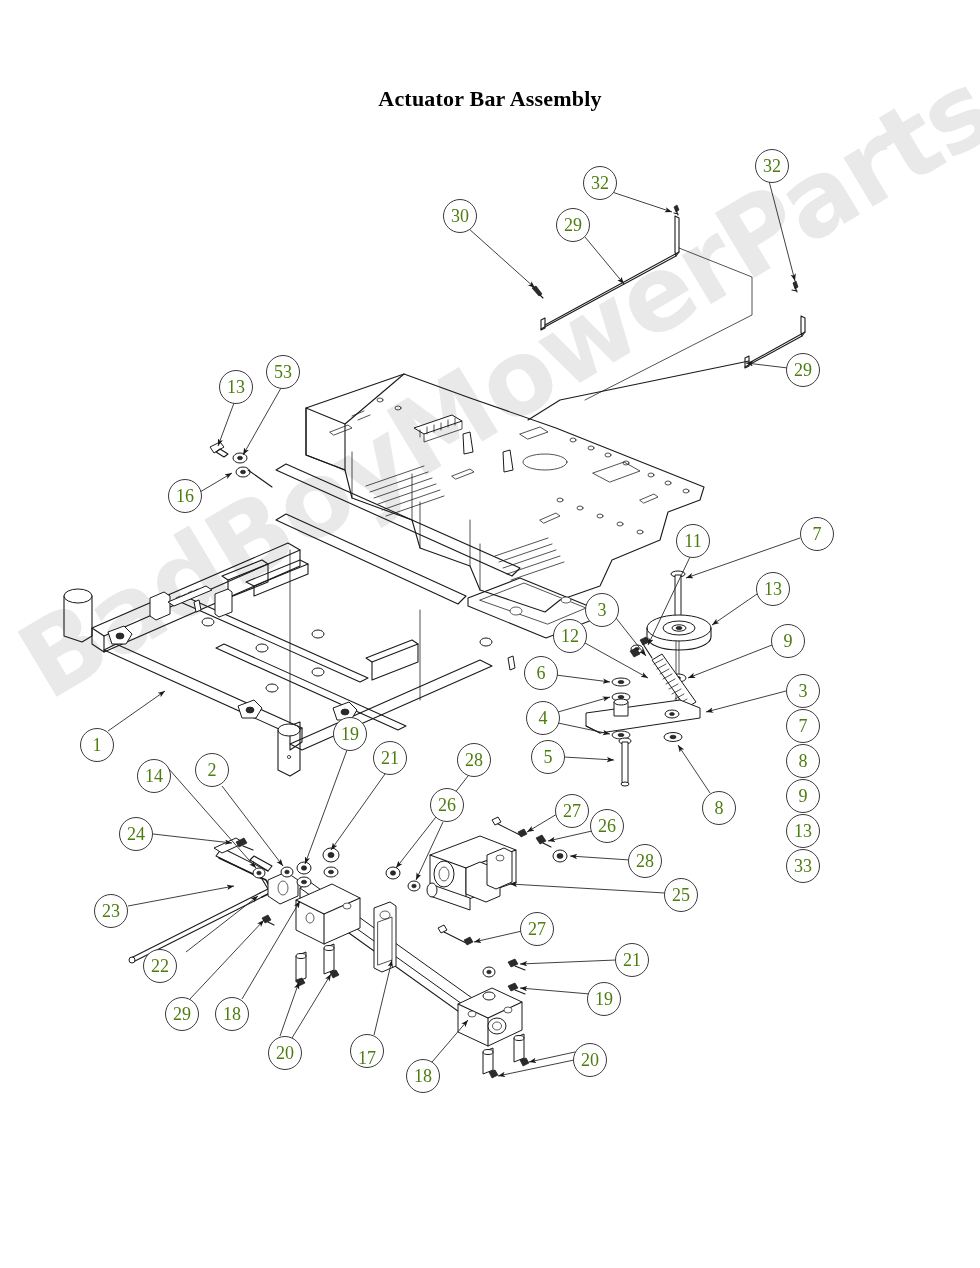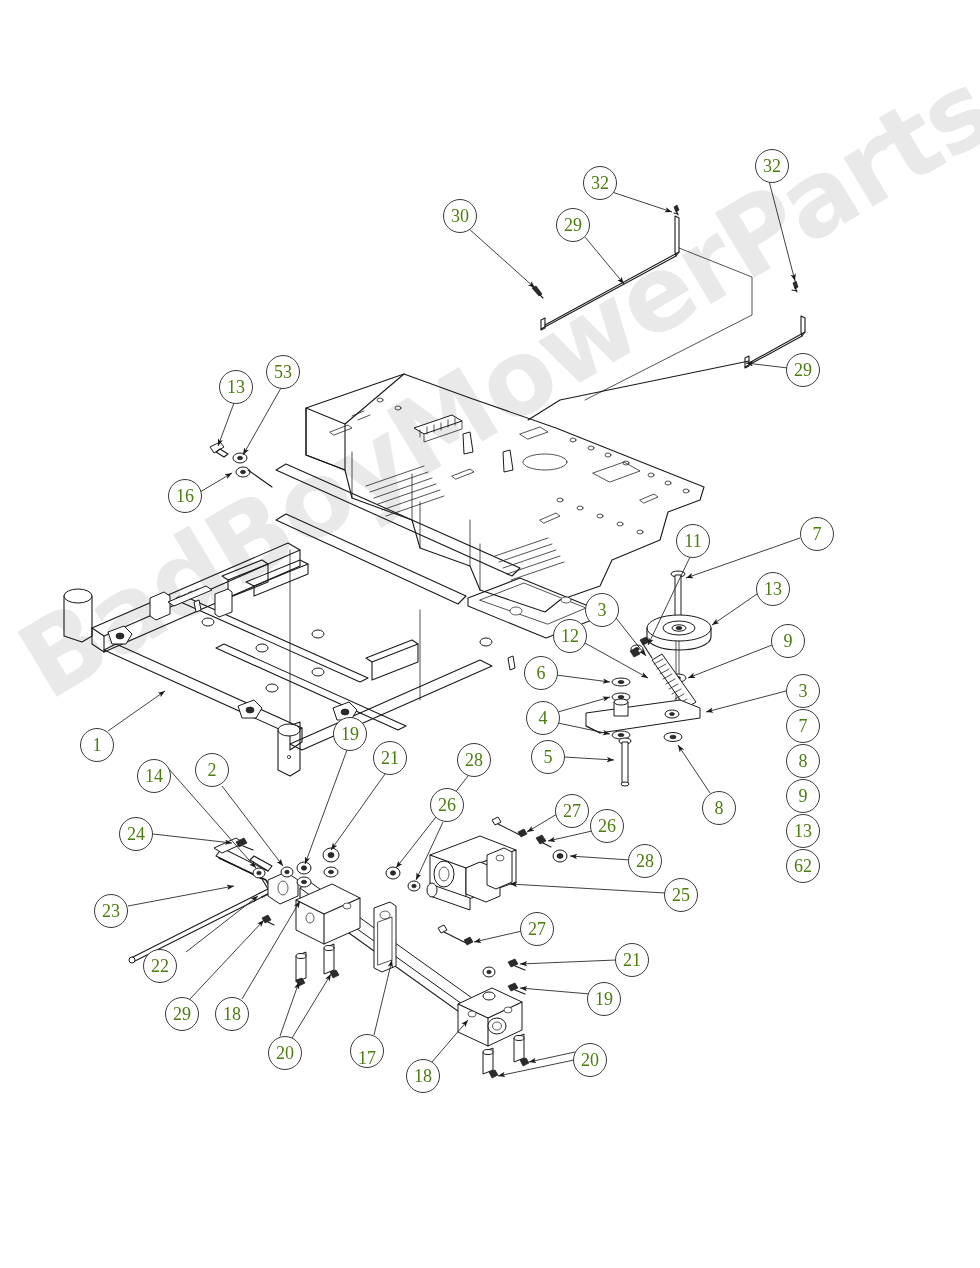--- a/index.html
+++ b/index.html
@@ -97,20 +97,21 @@
 </style>
 </head>
 <body>
 
 <div id="page" style="background: rgb(255, 255, 255);">
 
   <div id="watermark">
     <div id="watermark-text" style="color: rgb(233, 233, 233); transform: rotate(-31deg);">BadBoyMowerParts.com</div>
   </div>
 
+  <div id="diagram-title">Actuator Bar Assembly</div>
 
   <svg id="art-layer" viewBox="0 0 980 1268">
     <defs>
       <style>
         .ln   { fill:none; stroke:#1a1a1a; stroke-width:1.1; stroke-linejoin:round; stroke-linecap:round; }
         .lnT  { fill:none; stroke:#1a1a1a; stroke-width:0.75; stroke-linejoin:round; stroke-linecap:round; }
         .lnH  { fill:none; stroke:#1a1a1a; stroke-width:1.5; stroke-linejoin:round; stroke-linecap:round; }
         .fw   { fill:#ffffff; stroke:#1a1a1a; stroke-width:1.0; stroke-linejoin:round; }
         .fwT  { fill:#ffffff; stroke:#1a1a1a; stroke-width:0.7; stroke-linejoin:round; }
         .fd   { fill:#2b2b2b; stroke:#1a1a1a; stroke-width:0.7; }
@@ -648,17 +649,17 @@
       <div class="callout" style="left: 803px; top: 761px;">
         <span>8</span>
       </div>
       <div class="callout" style="left: 803px; top: 796px;">
         <span>9</span>
       </div>
       <div class="callout" style="left: 803px; top: 831px;">
         <span>13</span>
       </div>
       <div class="callout" style="left: 803px; top: 866px;">
-        <span>62</span>
+        <span>33</span>
       </div>
     </div>
 
 </div>
 
 </body></html>

